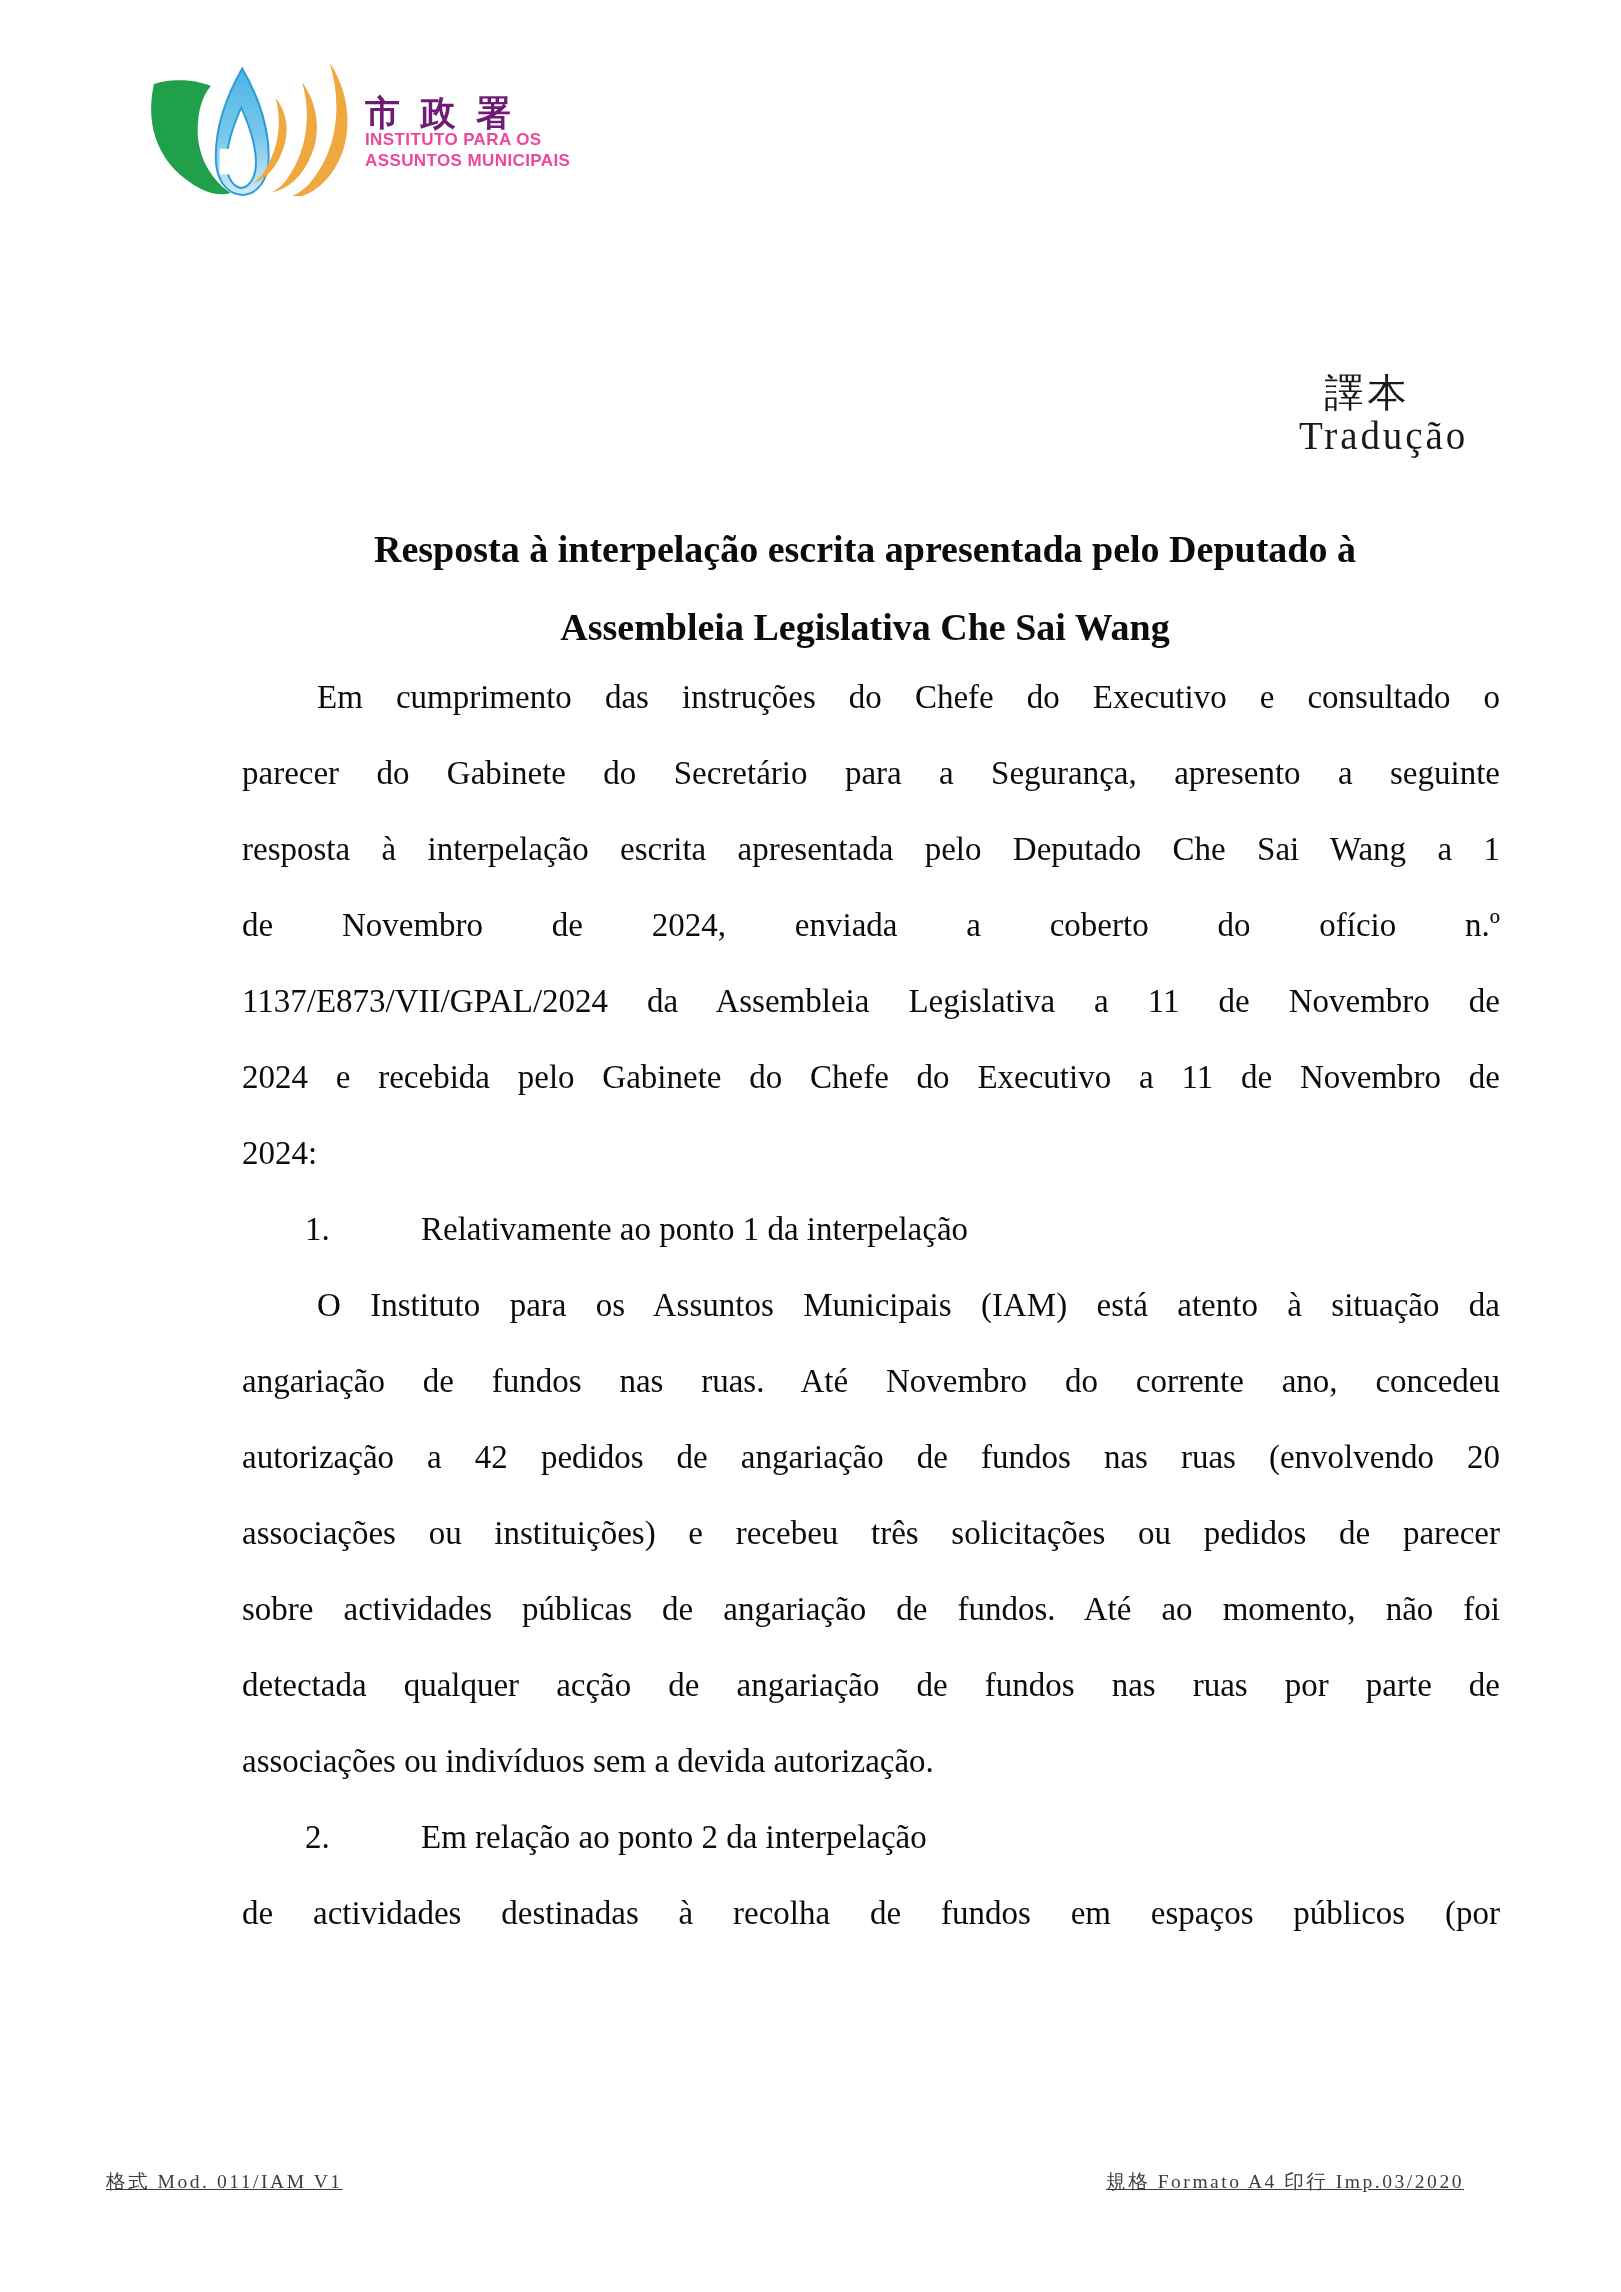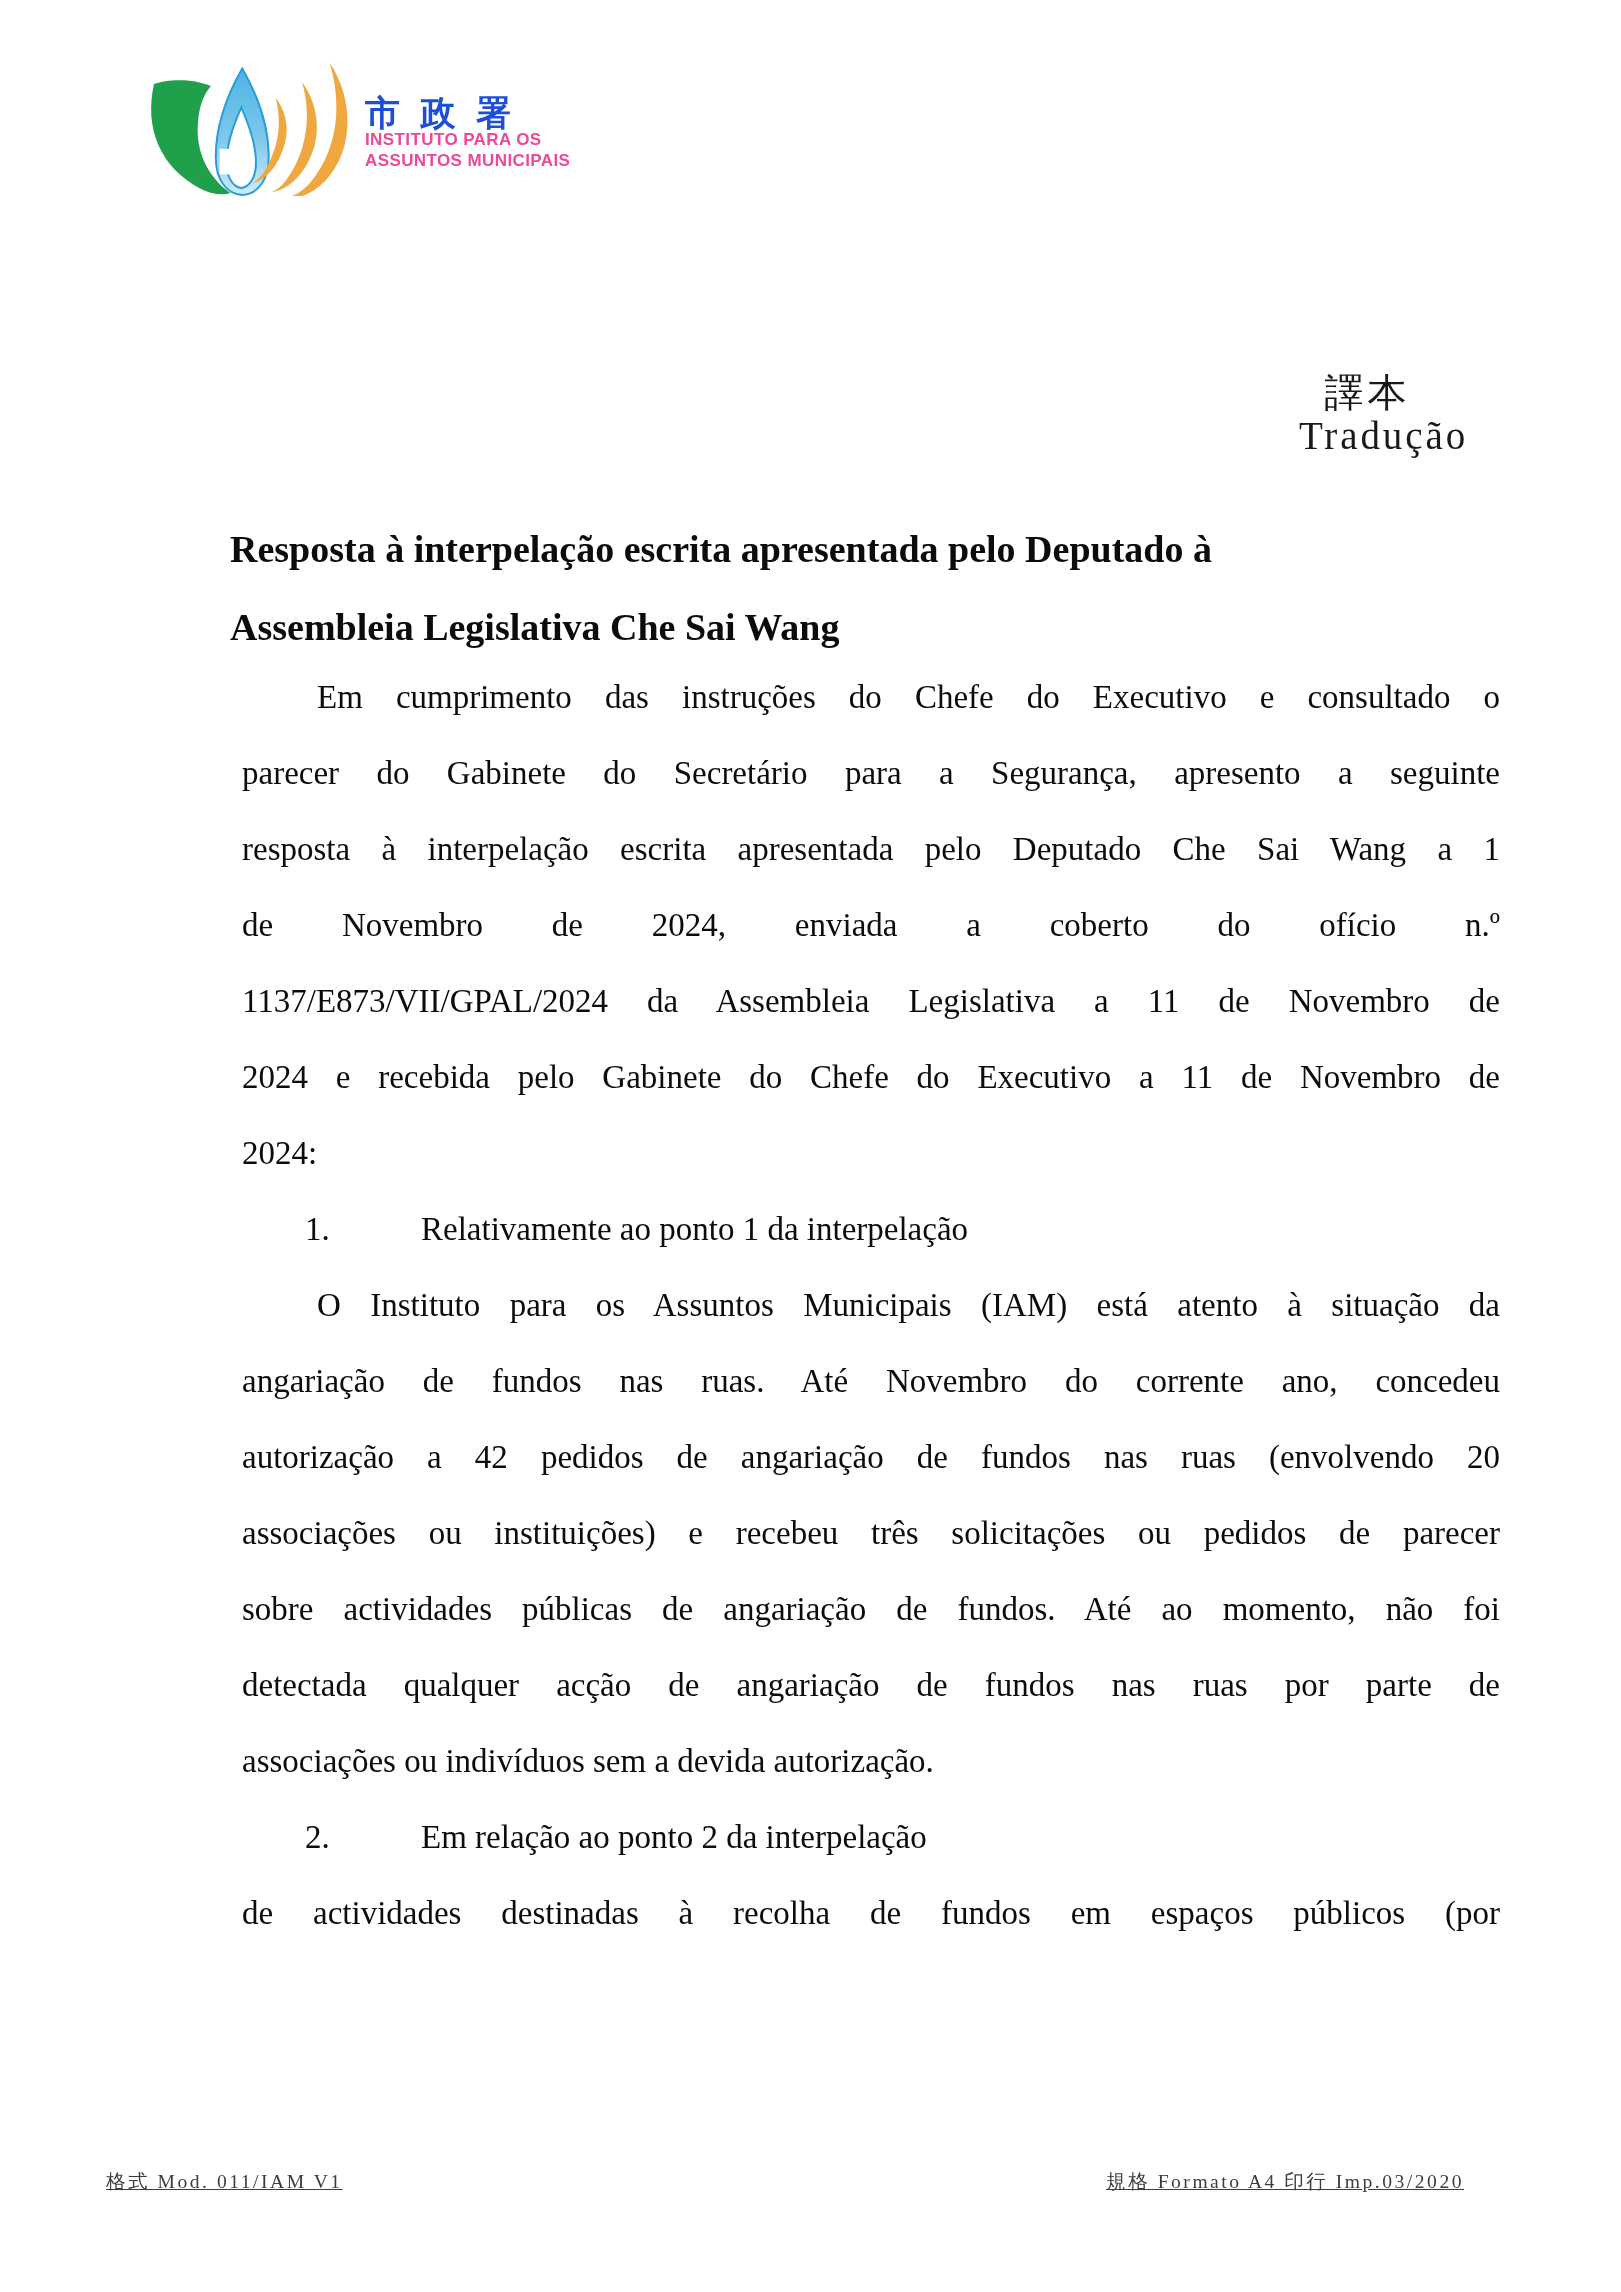--- a/index.html
+++ b/index.html
@@ -9,40 +9,40 @@
     background:#ffffff;
     font-family:"Liberation Serif",serif;
     color:#111;
     overflow:hidden;
   }
   
   .logo{position:absolute;left:101px;top:35px;width:255px;height:161px;}
   .logo-cjk{
     position:absolute;left:365px;top:90px;
     font-size:35px;font-weight:600;letter-spacing:5.9px;
-    color:#1d4ed8;font-family:"Liberation Serif",serif;white-space:nowrap;
+    color:#701a75;font-family:"Liberation Serif",serif;white-space:nowrap;
   }
   .logo-lat{
     position:absolute;left:365px;
     font-family:"Liberation Sans",sans-serif;font-weight:bold;
     font-size:17px;letter-spacing:0.4px;color:#ec4899;white-space:nowrap;
   }
   .logo-lat1{top:130px;}
   .logo-lat2{top:151px;}
   
   .trans{
     position:absolute;left:1299px;top:371px;width:137px;
     text-align:center;line-height:43px;font-size:39px;color:#1a1a1a;
   }
   .trans .cjk{letter-spacing:3.9px;}
   .trans .pt{letter-spacing:2.9px;}
   
   .title{
     position:absolute;left:230px;top:510px;width:1270px;
-    text-align:left;font-weight:bold;font-size:38px;line-height:78px;
+    text-align:center;font-weight:bold;font-size:38px;line-height:78px;
     color:#0c0c0c;
   }
   
   .body{
     position:absolute;left:230px;top:659px;width:1270px;
     font-size:33px;line-height:76px;color:#0c0c0c;
   }
   .bline{text-align:left;margin-left:12px;}
   .bline.first{text-indent:75px;}
   .bline.just{text-align:justify;text-align-last:justify;}

